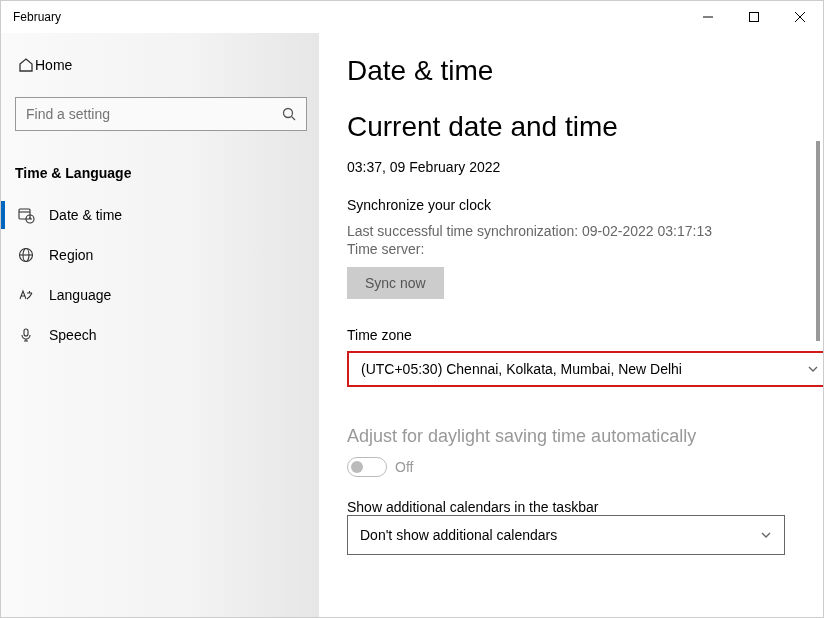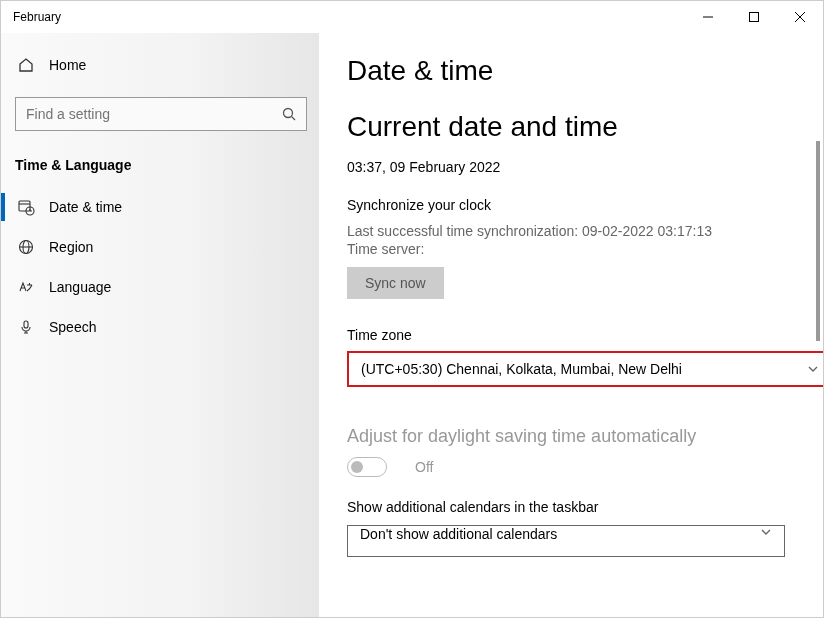--- a/index.html
+++ b/index.html
@@ -3,47 +3,47 @@
 <meta charset="utf-8">
 <style>
   * { box-sizing: border-box; margin: 0; padding: 0; }
   body { font-family: "Segoe UI", Arial, sans-serif; font-size: 14px; color: #000; background: #fff; width: 824px; height: 618px; overflow: hidden; border: 1px solid #ccc; }
   .titlebar { display: flex; align-items: center; height: 32px; padding-left: 12px; }
   .titlebar-title { font-size: 12px; color: #000; }
   .titlebar-buttons { margin-left: auto; display: flex; }
   .titlebar-btn { width: 46px; height: 32px; display: flex; align-items: center; justify-content: center; font-size: 12px; }
   .shell { display: flex; height: calc(100% - 32px); }
   .sidebar { width: 318px; background: linear-gradient(to right, #fafafa 0%, #f3f3f3 60%, #e6e6e6 100%); padding: 18px 14px 0 14px; position: relative; }
-  .home-row { display: flex; align-items: center; gap: 14px; padding: 6px 0 6px 2px; font-size: 14px; }
+  .home-row { display: flex; align-items: center; padding: 6px 0 6px 2px; font-size: 14px; }
   .search-wrap { margin-top: 18px; }
   .search { width: 292px; height: 34px; border: 1px solid #999; background: #fafafa; display: flex; align-items: center; padding: 0 10px; }
   .search-input { border: none; outline: none; background: transparent; font-size: 14px; flex: 1; }
   .search-icon { color: #555; }
-  .cat-title { font-weight: 600; font-size: 14px; margin-top: 26px; margin-bottom: 14px; }
+  .cat-title { font-weight: 600; font-size: 14px; margin-top: 34px; margin-bottom: 14px; }
   .nav-item { display: flex; align-items: center; gap: 14px; height: 40px; padding-left: 2px; position: relative; font-size: 14px; }
   .nav-item.active::before { content: ""; position: absolute; left: -14px; top: 6px; bottom: 6px; width: 4px; background: #0067c0; }
   .nav-icon { width: 18px; display: flex; justify-content: center; color: #333; }
   .content { flex: 1; padding: 22px 22px 0 28px; position: relative; overflow: hidden; }
   .page-title { font-size: 28px; font-weight: 400; }
   .section-title { font-size: 28px; font-weight: 400; margin-top: 24px; }
   .datetime-value { font-size: 14px; margin-top: 16px; }
   .sync-heading { font-size: 14px; margin-top: 22px; }
   .sync-last { color: #666; font-size: 14px; margin-top: 10px; }
   .sync-server { color: #666; font-size: 14px; margin-top: 2px; }
   .sync-btn { margin-top: 10px; background: #ccc; border: none; color: #555; padding: 8px 18px; font-size: 14px; }
   .tz-label { font-size: 14px; margin-top: 28px; }
   .tz-select { width: 486px; height: 36px; border: 2px solid #d11a1a; display: flex; align-items: center; padding: 0 12px; margin-top: 8px; }
   .tz-chevron { margin-left: auto; color: #666; }
   .dst-label { color: #999; font-size: 18px; margin-top: 39px; }
-  .toggle-row { display: flex; align-items: center; gap: 28px; margin-top: 10px; }
+  .toggle-row { display: flex; align-items: center; gap: 8px; margin-top: 10px; }
   .toggle { width: 40px; height: 20px; border: 1px solid #bbb; border-radius: 10px; position: relative; background: #fff; }
   .toggle-knob { position: absolute; left: 3px; top: 3px; width: 12px; height: 12px; background: #bbb; border-radius: 50%; }
   .toggle-label { color: #999; font-size: 14px; }
   .cal-label { font-size: 14px; margin-top: 22px; }
-  .cal-select { width: 438px; height: 32px; border: 1px solid #666; display: flex; padding: 0 12px; margin-top: 10px; }
+  .cal-select { width: 438px; height: 40px; border: 1px solid #666; display: flex; align-items: center; padding: 0 12px; }
   .cal-chevron { margin-left: auto; color: #666; }
   .scroll-ind { position: absolute; right: 3px; top: 108px; width: 4px; height: 200px; background: #999; }
   svg { display: block; }
 </style>
 </head>
 <body>
 
 <div class="titlebar">
   <span class="titlebar-title">February</span>
   <div class="titlebar-buttons">

